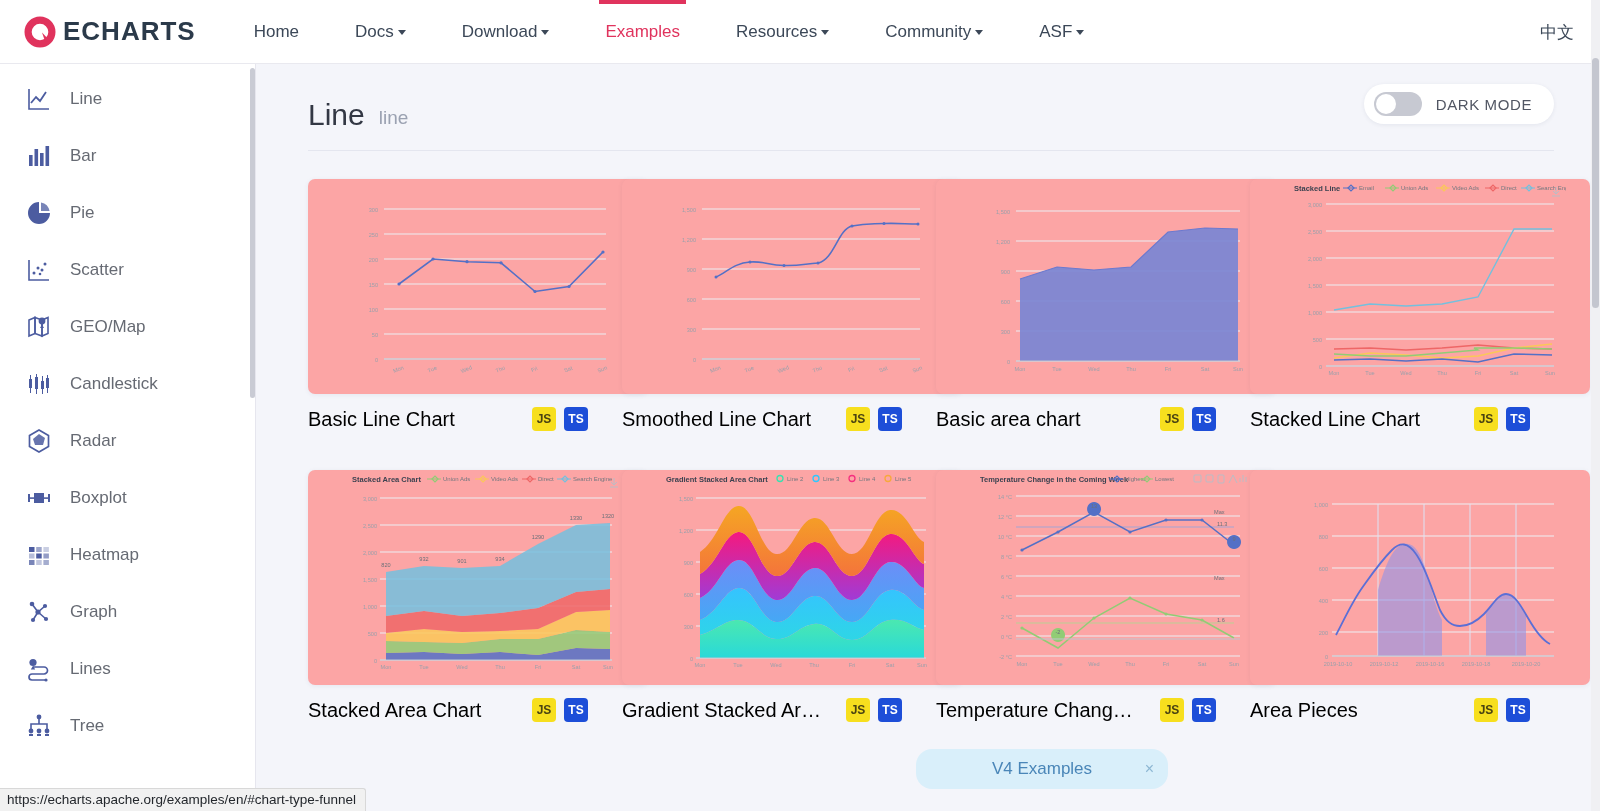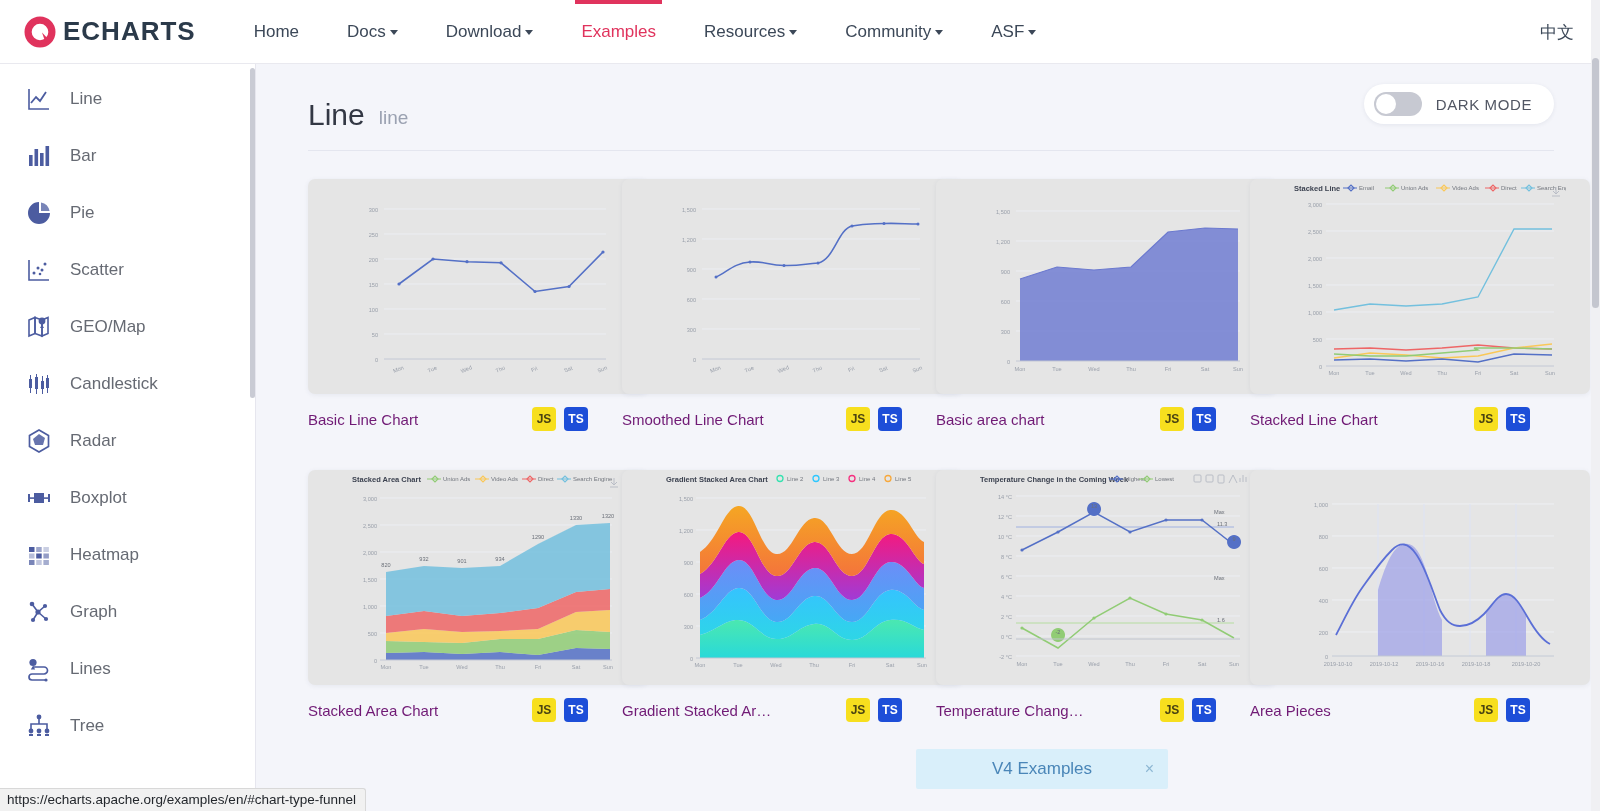--- a/index.html
+++ b/index.html
@@ -21,21 +21,21 @@
     padding: 0 22px;
     border-bottom: 1px solid #e9e9ef;
     z-index: 40;
   }
   .logo { display: flex; align-items: center; gap: 5px; margin-right: 38px; }
   .logo-mark { width: 36px; height: 36px; display: block; }
   .logo-text {
     font-size: 26px; font-weight: bold; letter-spacing: 1px;
     color: #2b3a4a;
   }
-  .navlinks { display: flex; align-items: center; gap: 8px; }
+  .navlinks { display: flex; align-items: center; gap: 16px; }
   .navlink {
     position: relative;
     font-size: 17px;
     color: #3c4858;
     padding: 21px 20px;
     cursor: pointer;
     white-space: nowrap;
   }
   .navlink .caret {
     display: inline-block;
@@ -128,35 +128,35 @@
   
   .grid {
     display: grid;
     grid-template-columns: repeat(4, 280px);
     gap: 38px 34px;
     margin-top: 28px;
   }
   .card-wrap { width: 280px; }
   .card {
     width: 340px; height: 215px;
-    background: #e5e5e5;
+    background: #fca5a5;
     border-radius: 7px;
     box-shadow: 0 1px 5px rgba(45,55,95,.07);
     overflow: hidden;
     position: relative;
     cursor: pointer;
     padding-left: 36px;
   }
   .card-foot {
     display: flex; align-items: center;
     margin-top: 12px;
     height: 26px;
   }
   .card-name {
-    font-size: 15px; color: #701a75;
+    font-size: 20px; color: #000000;
     white-space: nowrap; overflow: hidden;
     flex: 1 1 auto;
   }
   .badges { display: flex; gap: 8px; flex: 0 0 auto; margin-left: 8px; }
   .badge {
     width: 24px; height: 24px; border-radius: 4px;
     font-size: 12px; font-weight: bold;
     display: flex; align-items: center; justify-content: center;
   }
   .badge.js { background: #f7df1e; color: #4a4312; }
@@ -168,21 +168,21 @@
   .clegend { font-size: 6px; fill: #73777f; }
   .ctick { font-size: 5.6px; fill: #9aa0ab; }
   .clabel { font-size: 5.6px; fill: #6b7079; }
 
   
   .v4 {
     position: absolute;
     left: 660px; bottom: 22px;
     width: 252px; height: 40px;
     background: #d9effa;
-    border-radius: 2px;
+    border-radius: 16px;
     display: flex; align-items: center; justify-content: center;
     cursor: pointer;
     z-index: 30;
   }
   .v4-label { font-size: 17px; color: #4a86b8; }
   .v4-close {
     position: absolute; right: 14px; top: 50%; transform: translateY(-50%);
     font-size: 16px; color: #8db7d3; cursor: pointer; line-height: 1;
   }
 

